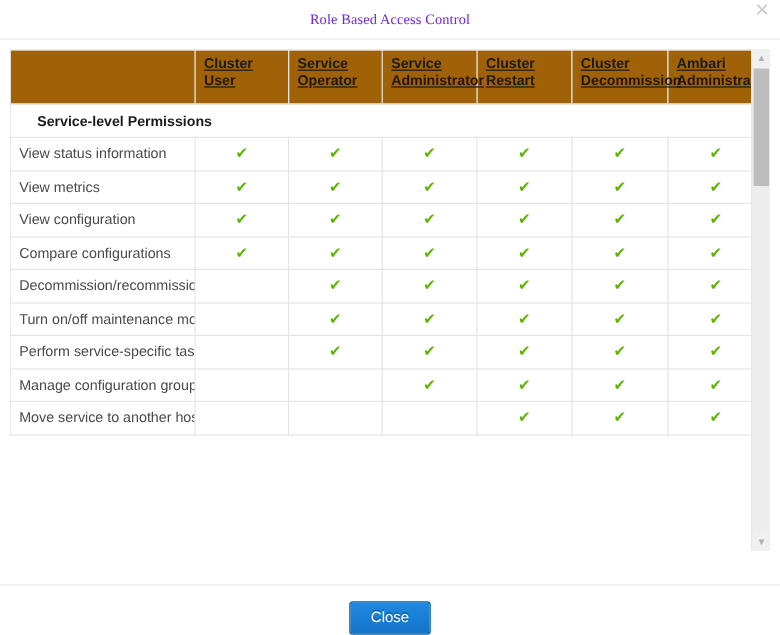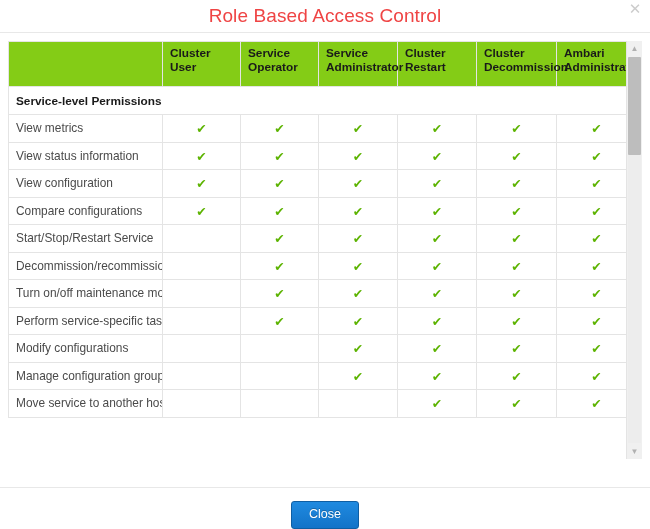--- a/index.html
+++ b/index.html
@@ -27,24 +27,25 @@
   .modal-header {
     position: relative;
     height: 32px;
     min-height: 32px;
     border-bottom: 1px solid #e8e8e8;
     display: flex;
     align-items: center;
     justify-content: center;
   }
   .modal-title {
-    font-size: 19px;
-    color: #ef4444;
+    font-size: 12px;
+    color: #6d28d9;
     font-weight: normal;
     letter-spacing: .1px;
+    font-family: Liberation Serif, serif;
   }
   .close-x {
     position: absolute;
     right: 8px;
     top: 2px;
     width: 14px;
     height: 14px;
     line-height: 14px;
     text-align: center;
     font-size: 15px;
@@ -92,31 +93,32 @@
   }
   table.rbac thead th {
     height: 45px;
     font-size: 11.8px;
     font-weight: bold;
     color: #1a1a1a;
     text-align: left;
     padding: 4px 7px;
     line-height: 14px;
     vertical-align: top;
-    background: #84cc16;
+    background: #a16207;
+    text-decoration: underline;
   }
   table.rbac thead th.corner {
     border-left: 1px solid #e4e4e4;
   }
   tr.section-row td {
     height: 28px;
     font-size: 11.8px;
     font-weight: bold;
     color: #1a1a1a;
-    padding: 0 7px;
+    padding: 0 22px;
     background: #ffffff;
   }
   tr.perm-row td.perm-label {
     height: 27.5px;
     font-size: 11.9px;
     color: #4a4a4a;
     padding: 0 7px;
     white-space: nowrap;
     overflow: hidden;
   }
@@ -230,65 +232,56 @@
               <th>Cluster Restart</th>
               <th>Cluster Decommission</th>
               <th>Ambari Administrator</th>
             </tr>
           </thead>
           <tbody id="tbody">
               <tr class="section-row">
                 <td colspan="7">Service-level Permissions</td>
               </tr>
               <tr class="perm-row">
+                <td class="perm-label">View status information</td>
+                <td class="cell"><span class="check" style="color: rgb(92, 179, 0);">✔</span></td>
+                <td class="cell"><span class="check" style="color: rgb(92, 179, 0);">✔</span></td>
+                <td class="cell"><span class="check" style="color: rgb(92, 179, 0);">✔</span></td>
+                <td class="cell"><span class="check" style="color: rgb(92, 179, 0);">✔</span></td>
+                <td class="cell"><span class="check" style="color: rgb(92, 179, 0);">✔</span></td>
+                <td class="cell"><span class="check" style="color: rgb(92, 179, 0);">✔</span></td>
+              </tr>
+              <tr class="perm-row">
                 <td class="perm-label">View metrics</td>
                 <td class="cell"><span class="check" style="color: rgb(92, 179, 0);">✔</span></td>
                 <td class="cell"><span class="check" style="color: rgb(92, 179, 0);">✔</span></td>
                 <td class="cell"><span class="check" style="color: rgb(92, 179, 0);">✔</span></td>
                 <td class="cell"><span class="check" style="color: rgb(92, 179, 0);">✔</span></td>
                 <td class="cell"><span class="check" style="color: rgb(92, 179, 0);">✔</span></td>
                 <td class="cell"><span class="check" style="color: rgb(92, 179, 0);">✔</span></td>
               </tr>
               <tr class="perm-row">
-                <td class="perm-label">View status information</td>
-                <td class="cell"><span class="check" style="color: rgb(92, 179, 0);">✔</span></td>
-                <td class="cell"><span class="check" style="color: rgb(92, 179, 0);">✔</span></td>
-                <td class="cell"><span class="check" style="color: rgb(92, 179, 0);">✔</span></td>
-                <td class="cell"><span class="check" style="color: rgb(92, 179, 0);">✔</span></td>
-                <td class="cell"><span class="check" style="color: rgb(92, 179, 0);">✔</span></td>
-                <td class="cell"><span class="check" style="color: rgb(92, 179, 0);">✔</span></td>
-              </tr>
-              <tr class="perm-row">
                 <td class="perm-label">View configuration</td>
                 <td class="cell"><span class="check" style="color: rgb(92, 179, 0);">✔</span></td>
                 <td class="cell"><span class="check" style="color: rgb(92, 179, 0);">✔</span></td>
                 <td class="cell"><span class="check" style="color: rgb(92, 179, 0);">✔</span></td>
                 <td class="cell"><span class="check" style="color: rgb(92, 179, 0);">✔</span></td>
                 <td class="cell"><span class="check" style="color: rgb(92, 179, 0);">✔</span></td>
                 <td class="cell"><span class="check" style="color: rgb(92, 179, 0);">✔</span></td>
               </tr>
               <tr class="perm-row">
                 <td class="perm-label">Compare configurations</td>
                 <td class="cell"><span class="check" style="color: rgb(92, 179, 0);">✔</span></td>
                 <td class="cell"><span class="check" style="color: rgb(92, 179, 0);">✔</span></td>
                 <td class="cell"><span class="check" style="color: rgb(92, 179, 0);">✔</span></td>
                 <td class="cell"><span class="check" style="color: rgb(92, 179, 0);">✔</span></td>
                 <td class="cell"><span class="check" style="color: rgb(92, 179, 0);">✔</span></td>
                 <td class="cell"><span class="check" style="color: rgb(92, 179, 0);">✔</span></td>
               </tr>
               <tr class="perm-row">
-                <td class="perm-label">Start/Stop/Restart Service</td>
-                <td class="cell"></td>
-                <td class="cell"><span class="check" style="color: rgb(92, 179, 0);">✔</span></td>
-                <td class="cell"><span class="check" style="color: rgb(92, 179, 0);">✔</span></td>
-                <td class="cell"><span class="check" style="color: rgb(92, 179, 0);">✔</span></td>
-                <td class="cell"><span class="check" style="color: rgb(92, 179, 0);">✔</span></td>
-                <td class="cell"><span class="check" style="color: rgb(92, 179, 0);">✔</span></td>
-              </tr>
-              <tr class="perm-row">
                 <td class="perm-label">Decommission/recommission</td>
                 <td class="cell"></td>
                 <td class="cell"><span class="check" style="color: rgb(92, 179, 0);">✔</span></td>
                 <td class="cell"><span class="check" style="color: rgb(92, 179, 0);">✔</span></td>
                 <td class="cell"><span class="check" style="color: rgb(92, 179, 0);">✔</span></td>
                 <td class="cell"><span class="check" style="color: rgb(92, 179, 0);">✔</span></td>
                 <td class="cell"><span class="check" style="color: rgb(92, 179, 0);">✔</span></td>
               </tr>
               <tr class="perm-row">
                 <td class="perm-label">Turn on/off maintenance mode</td>
@@ -296,29 +289,20 @@
                 <td class="cell"><span class="check" style="color: rgb(92, 179, 0);">✔</span></td>
                 <td class="cell"><span class="check" style="color: rgb(92, 179, 0);">✔</span></td>
                 <td class="cell"><span class="check" style="color: rgb(92, 179, 0);">✔</span></td>
                 <td class="cell"><span class="check" style="color: rgb(92, 179, 0);">✔</span></td>
                 <td class="cell"><span class="check" style="color: rgb(92, 179, 0);">✔</span></td>
               </tr>
               <tr class="perm-row">
                 <td class="perm-label">Perform service-specific tasks</td>
                 <td class="cell"></td>
                 <td class="cell"><span class="check" style="color: rgb(92, 179, 0);">✔</span></td>
-                <td class="cell"><span class="check" style="color: rgb(92, 179, 0);">✔</span></td>
-                <td class="cell"><span class="check" style="color: rgb(92, 179, 0);">✔</span></td>
-                <td class="cell"><span class="check" style="color: rgb(92, 179, 0);">✔</span></td>
-                <td class="cell"><span class="check" style="color: rgb(92, 179, 0);">✔</span></td>
-              </tr>
-              <tr class="perm-row">
-                <td class="perm-label">Modify configurations</td>
-                <td class="cell"></td>
-                <td class="cell"></td>
                 <td class="cell"><span class="check" style="color: rgb(92, 179, 0);">✔</span></td>
                 <td class="cell"><span class="check" style="color: rgb(92, 179, 0);">✔</span></td>
                 <td class="cell"><span class="check" style="color: rgb(92, 179, 0);">✔</span></td>
                 <td class="cell"><span class="check" style="color: rgb(92, 179, 0);">✔</span></td>
               </tr>
               <tr class="perm-row">
                 <td class="perm-label">Manage configuration groups</td>
                 <td class="cell"></td>
                 <td class="cell"></td>
                 <td class="cell"><span class="check" style="color: rgb(92, 179, 0);">✔</span></td>

